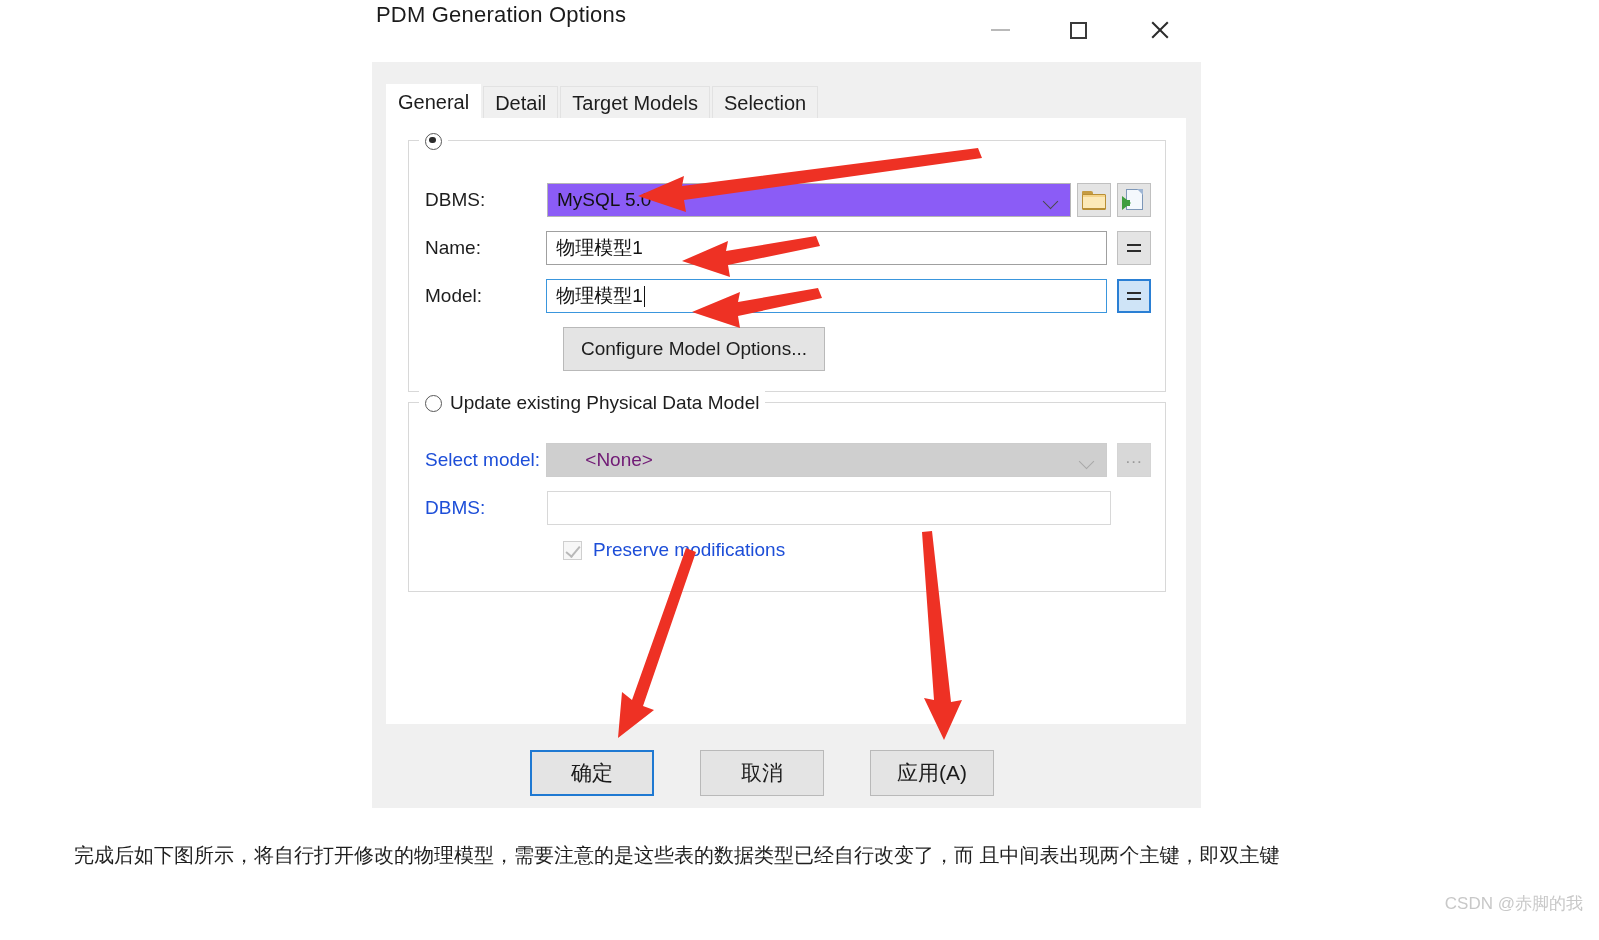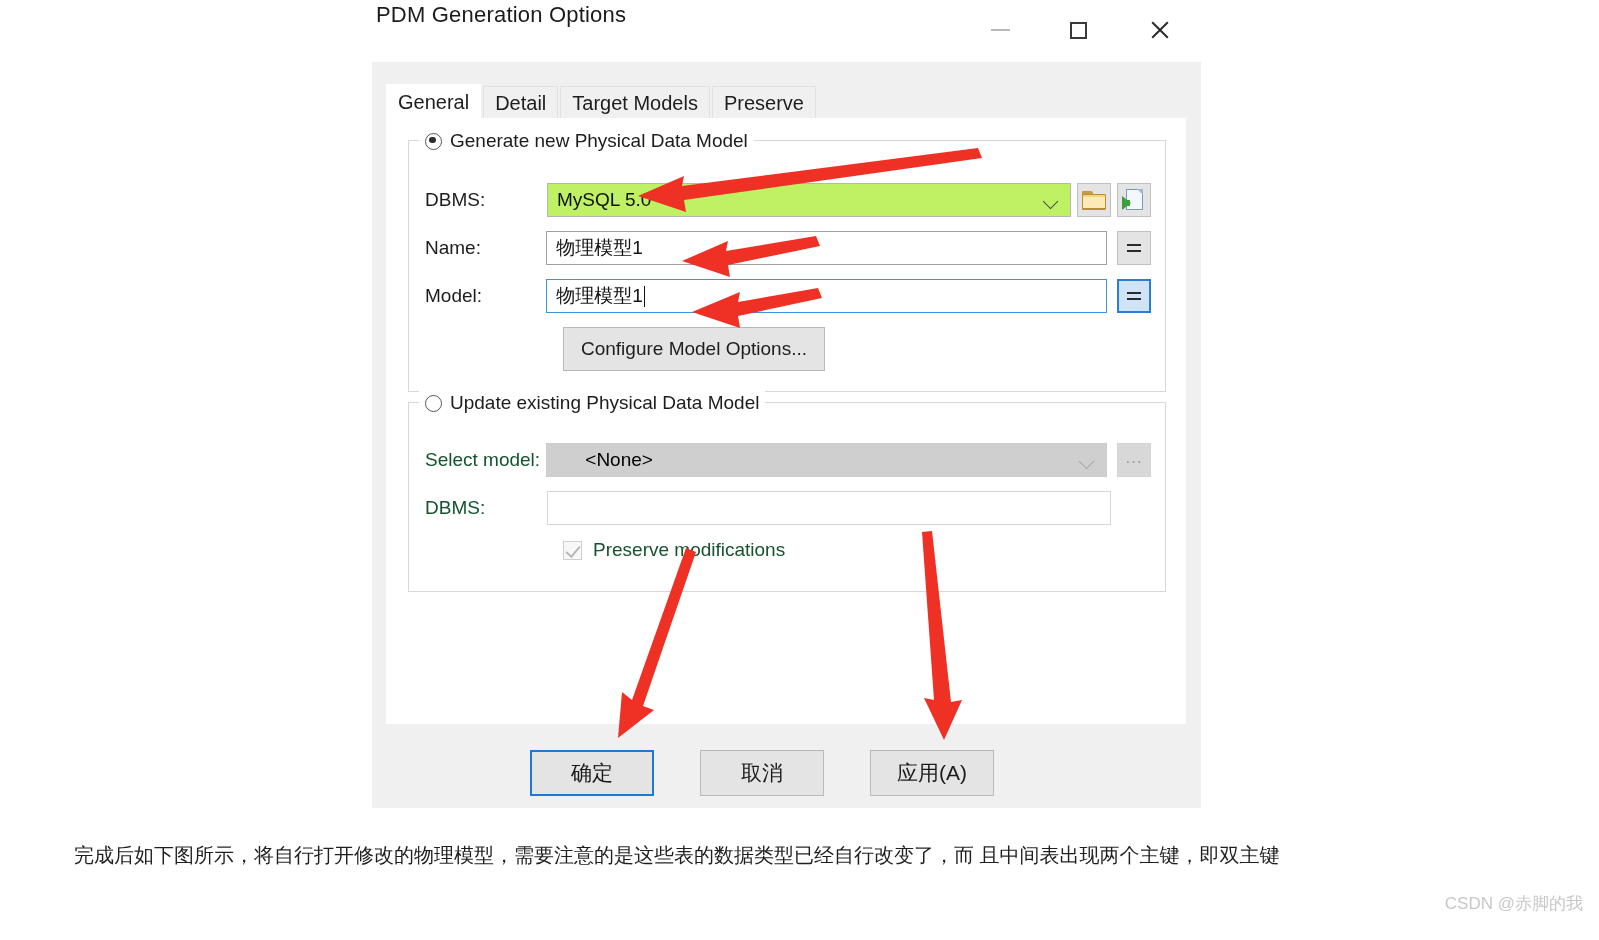--- a/index.html
+++ b/index.html
@@ -175,21 +175,21 @@
   .row {
     position: absolute;
     display: flex;
     align-items: center;
   }
   .flabel {
     font-size: 19px;
     color: #1d1d1d;
     white-space: nowrap;
   }
-  .flabel.disabled { color: #14532d; }
+  .flabel.disabled { color: #1d4ed8; }
 
   .textbox {
     box-sizing: border-box;
     border: 1px solid #a0a0a0;
     background: #ffffff;
     height: 34px;
     display: flex;
     align-items: center;
     padding-left: 9px;
     font-size: 19px;
@@ -204,30 +204,30 @@
     width: 1px;
     height: 21px;
     background: #111;
     margin-left: 1px;
     vertical-align: middle;
   }
 
   .combo {
     box-sizing: border-box;
     border: 1px solid #b6b6b6;
-    background: #bef264;
+    background: #8b5cf6;
     height: 34px;
     display: flex;
     align-items: center;
     padding-left: 9px;
     font-size: 19px;
     color: #111;
     position: relative;
   }
-  .combo.disabled { color: #000000; border-color: #cdcdcd; background: #cfcfcf; }
+  .combo.disabled { color: #701a75; border-color: #cdcdcd; background: #cfcfcf; }
   .chev {
     position: absolute;
     right: 13px;
     top: 50%;
     margin-top: -4px;
     width: 12px; height: 12px;
   }
   .chev::before {
     content:"";
     position:absolute;
@@ -445,29 +445,28 @@
       <span class="glyph-close"></span>
     </div>
   </div>
 
   <div id="dialog-body">
 
     <div id="tabstrip">
       <div class="tab active">General</div>
       <div class="tab">Detail</div>
       <div class="tab">Target Models</div>
-      <div class="tab">Preserve</div>
+      <div class="tab">Selection</div>
     </div>
 
     <div id="tabpanel">
 
       <div class="groupbox" id="group-generate">
         <div class="group-header">
           <span class="radio checked"></span>
-          <span class="gh-label">Generate new Physical Data Model</span>
         </div>
 
         <div class="row" style="left:16px; top:42px; width:726px;">
           <div class="flabel" style="width:122px;">DBMS:</div>
           <div class="combo" style="width:524px;">
             <span>MySQL 5.0</span>
             <span class="chev"></span>
           </div>
           <div class="sqbtn">
             <span class="icon-folder">

